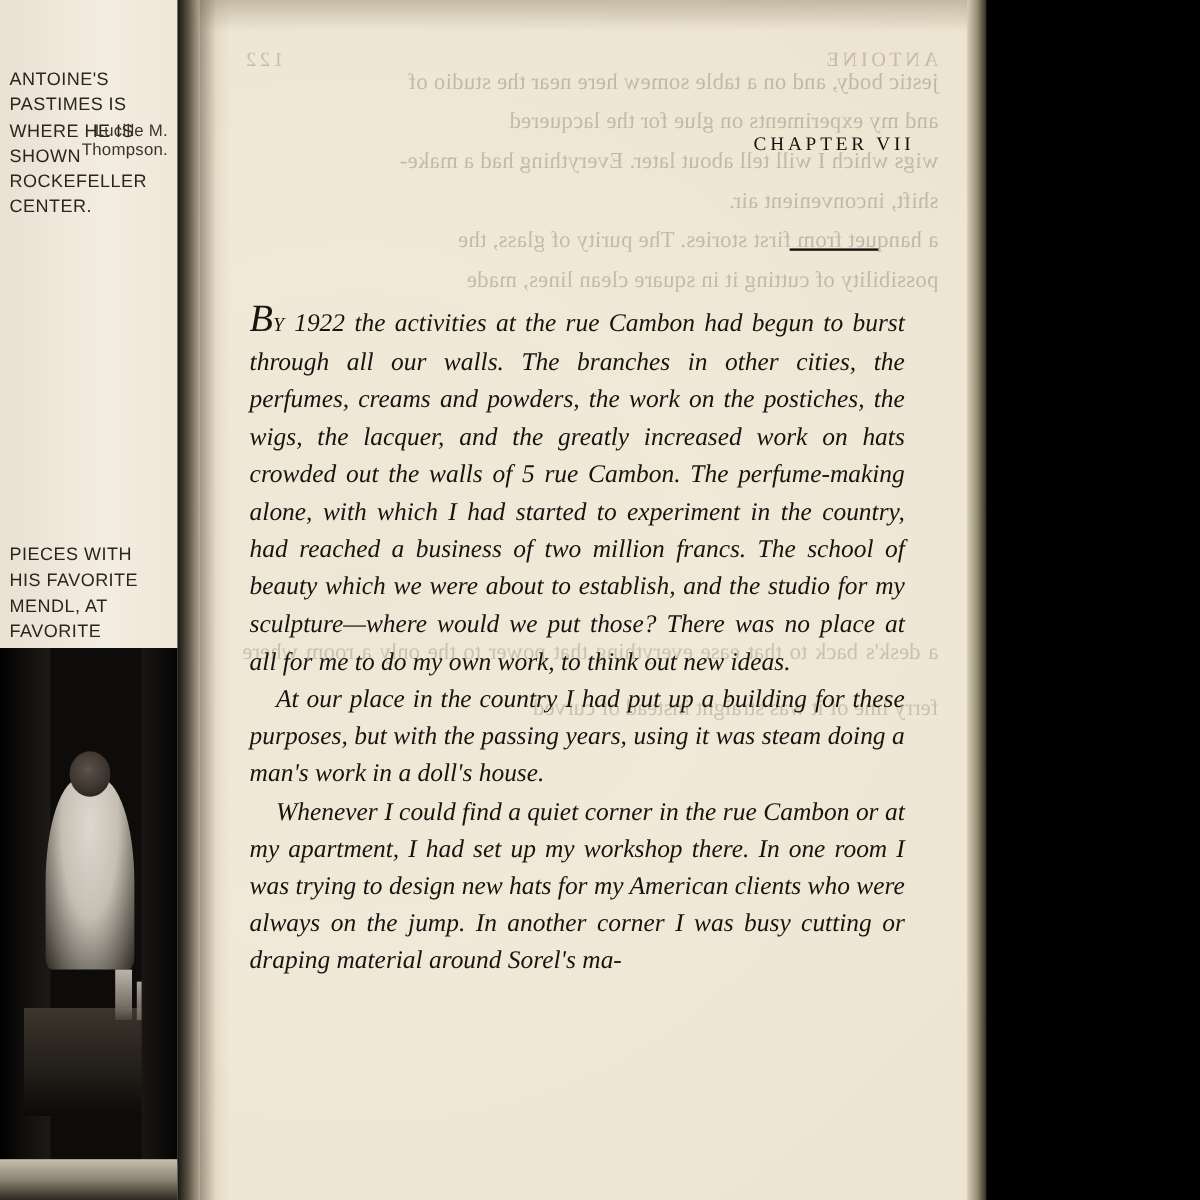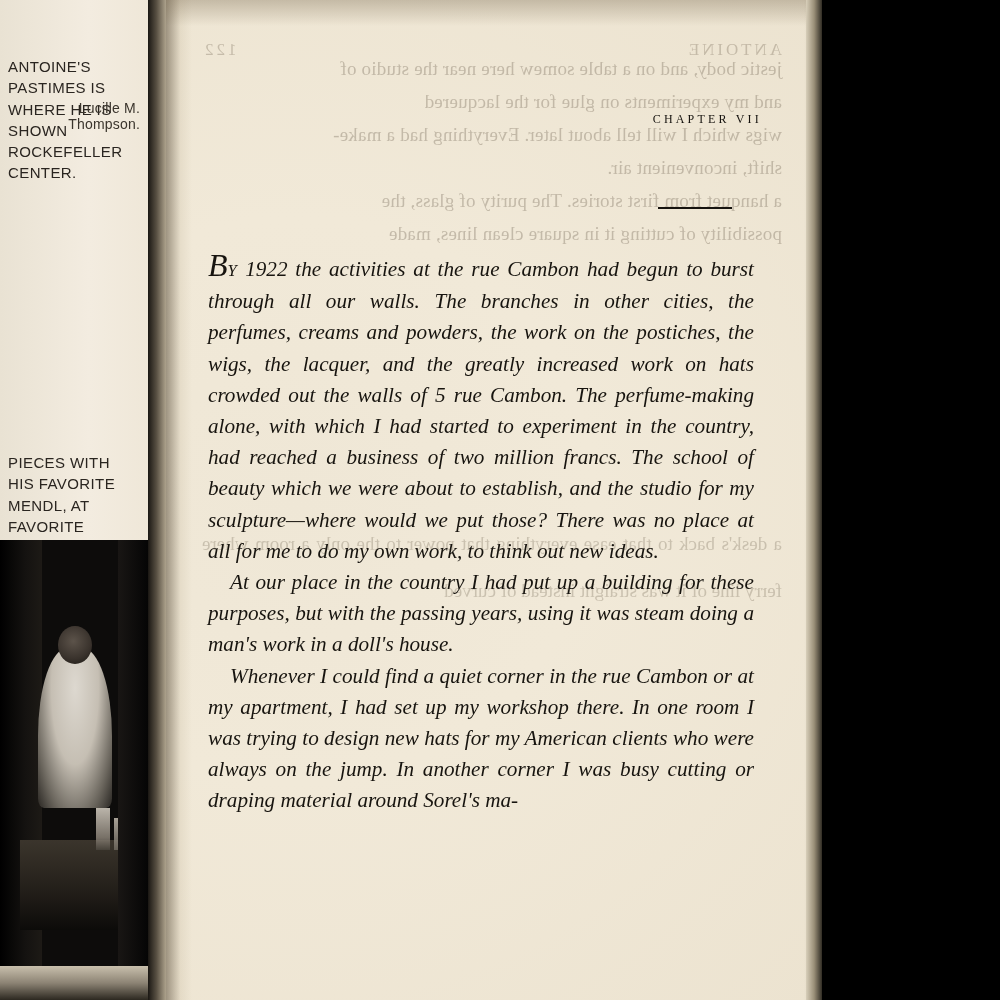--- a/index.html
+++ b/index.html
@@ -220,21 +220,21 @@
     left: 40px;
     top: 0;
     width: 570px;
     height: 1000px;
   }
   .chapter-label {
     position: absolute;
     right: 14px;
     top: 112px;
     font-family: "Liberation Serif", serif;
-    font-size: 12px;
+    font-size: 16px;
     letter-spacing: 3.2px;
     color: #15120e;
   }
   .chapter-title {
     position: absolute;
     left: 0;
     top: 158px;
     width: 570px;
     text-align: center;
     font-family: "DejaVu Serif", serif;

